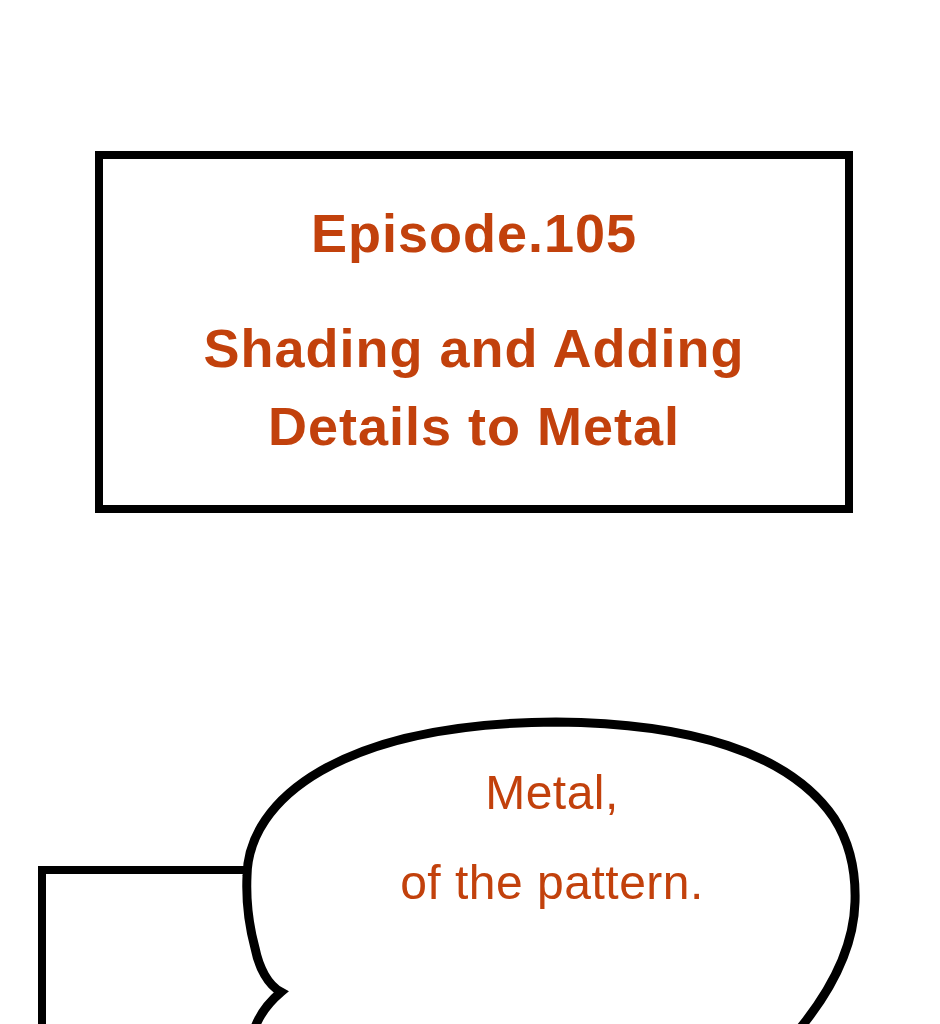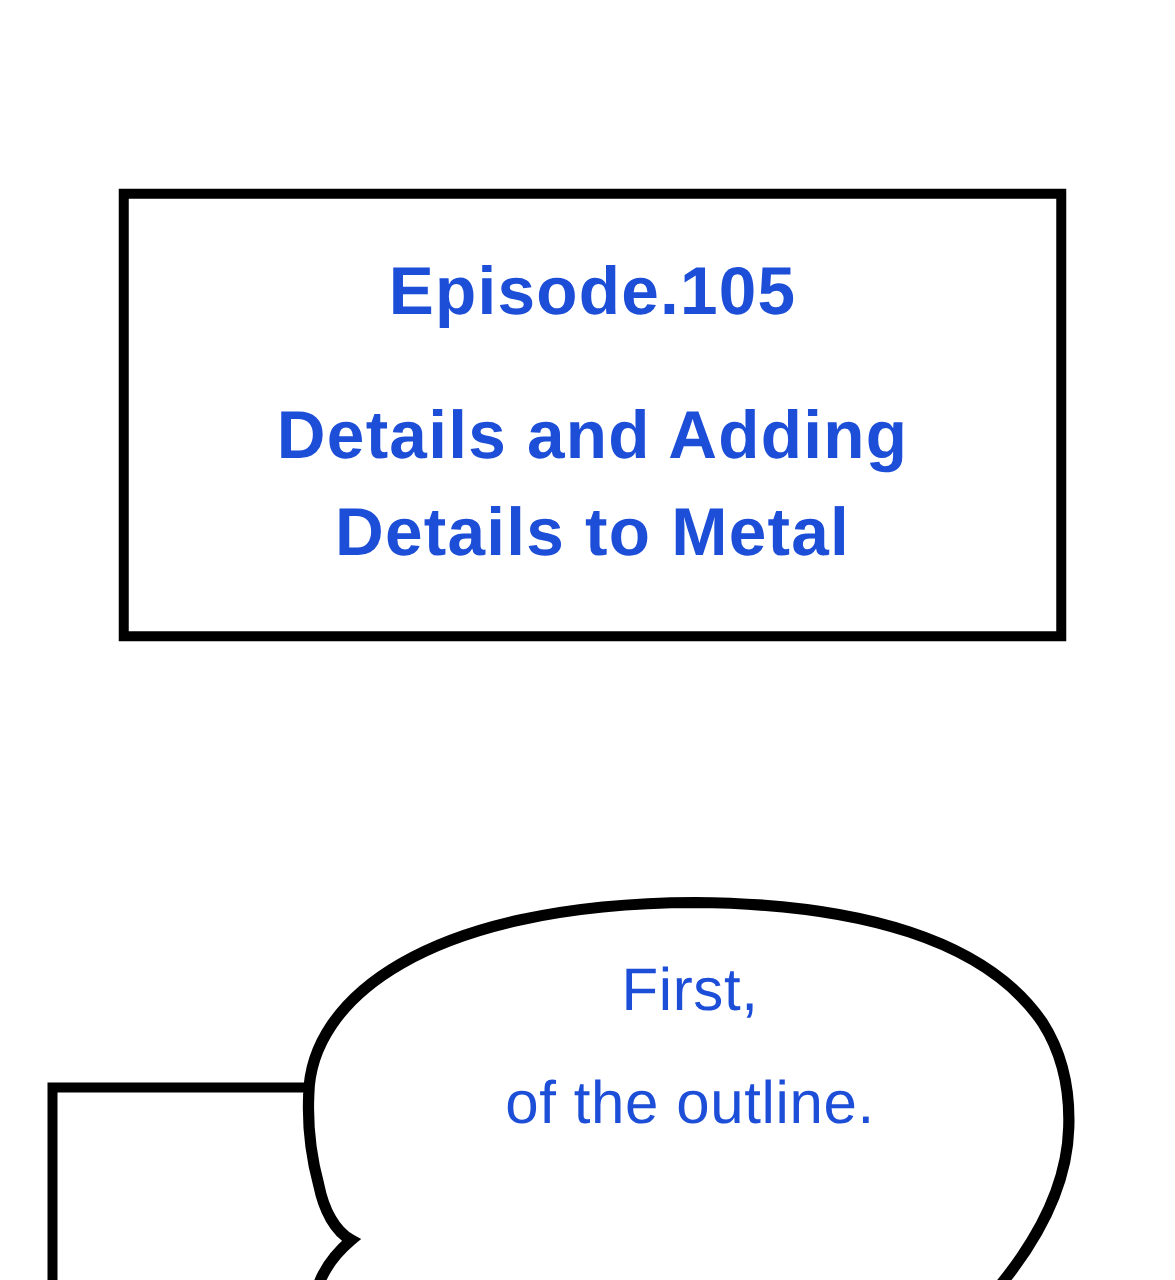--- a/index.html
+++ b/index.html
@@ -4,21 +4,21 @@
 <style>
   * { margin: 0; padding: 0; box-sizing: border-box; }
   html, body { background: #ffffff; }
   .page {
     position: relative;
     width: 940px;
     height: 1024px;
     background: #ffffff;
     overflow: hidden;
     font-family: "Liberation Sans", "DejaVu Sans", sans-serif;
-    color: #1d4ed8;
+    color: #c2410c;
   }
   .artwork {
     position: absolute;
     left: 0; top: 0;
     width: 940px; height: 1024px;
   }
   .title-panel {
     position: absolute;
     left: 95px; top: 151px;
     width: 758px; height: 362px;
@@ -81,22 +81,22 @@
              L 790 1042 L 258 1042 L 252 1038
              C 256 1018 268 1003 281 992
              C 268 985 259 968 255 948
              C 248 922 246 898 247 876
              C 248 800 340 723 556 722
              Z" fill="#ffffff" stroke="#000000" stroke-width="9" stroke-linejoin="miter"></path>
   </svg>
 
   <div class="title-panel">
     <div class="episode-line">Episode.105</div>
-    <div class="title-line-1">Details and Adding</div>
+    <div class="title-line-1">Shading and Adding</div>
     <div class="title-line-2">Details to Metal</div>
   </div>
 
   <div class="bubble-text">
-    <div>First,</div>
-    <div>of the outline.</div>
+    <div>Metal,</div>
+    <div>of the pattern.</div>
   </div>
 
 </div>
 
 </body></html>

